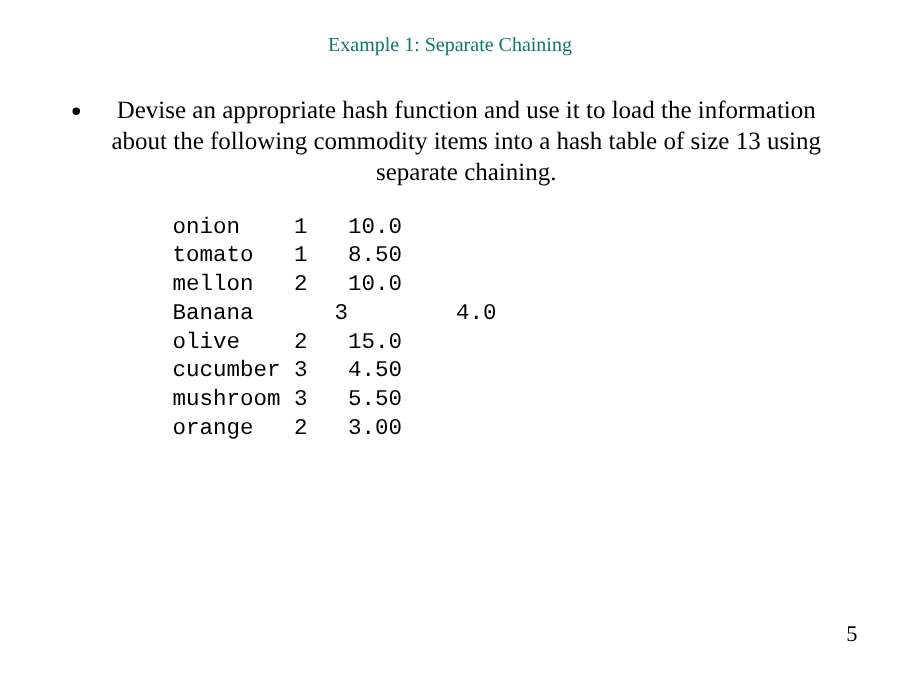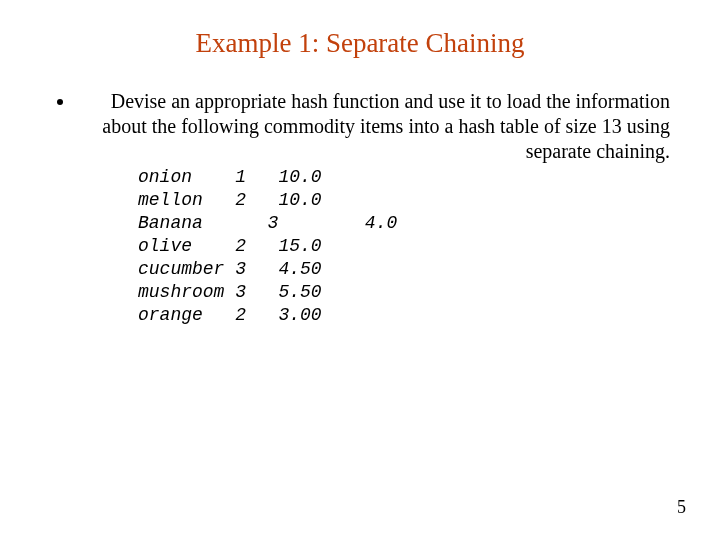--- a/index.html
+++ b/index.html
@@ -13,47 +13,46 @@
     position: relative;
   }
   .slide {
     width: 720px;
     height: 540px;
     position: relative;
     box-sizing: border-box;
   }
   .title {
     text-align: center;
-    font-size: 27px;
-    color: #c2410c;
+    font-size: 16px;
+    color: #0f766e;
     padding-top: 28px;
     padding-left: 120px;
     padding-right: 120px;
   }
   .body-area {
     padding: 30px 50px 0 50px;
     font-size: 20px;
     line-height: 1.25;
   }
   ul.bullet {
     list-style: disc;
     margin: 0;
     padding-left: 26px;
   }
   ul.bullet li {
-    text-align: right;
+    text-align: center;
   }
   .data-block {
-    margin-top: 2px;
+    margin-top: 20px;
     margin-left: 88px;
     font-family: "Courier New", Courier, monospace;
     font-size: 18px;
     line-height: 1.28;
     white-space: pre;
-    font-style: italic;
   }
   .page-num {
     position: absolute;
     right: 34px;
     bottom: 22px;
     font-size: 18px;
     color: #000;
   }
 </style>
 </head>
@@ -62,20 +61,21 @@
 <div class="slide">
 
   <div class="title">Example 1: Separate Chaining</div>
 
   <div class="body-area">
     <ul class="bullet">
       <li>Devise an appropriate hash function and use it to load the information about the following commodity items into a hash table of size 13 using separate chaining.</li>
     </ul>
 
     <div class="data-block" id="data-block"><span>onion    1   10.0
+</span><span>tomato   1   8.50
 </span><span>mellon   2   10.0
 </span><span>Banana      3        4.0
 </span><span>olive    2   15.0
 </span><span>cucumber 3   4.50
 </span><span>mushroom 3   5.50
 </span><span>orange   2   3.00</span></div>
   </div>
 
   <div class="page-num">5</div>
 

